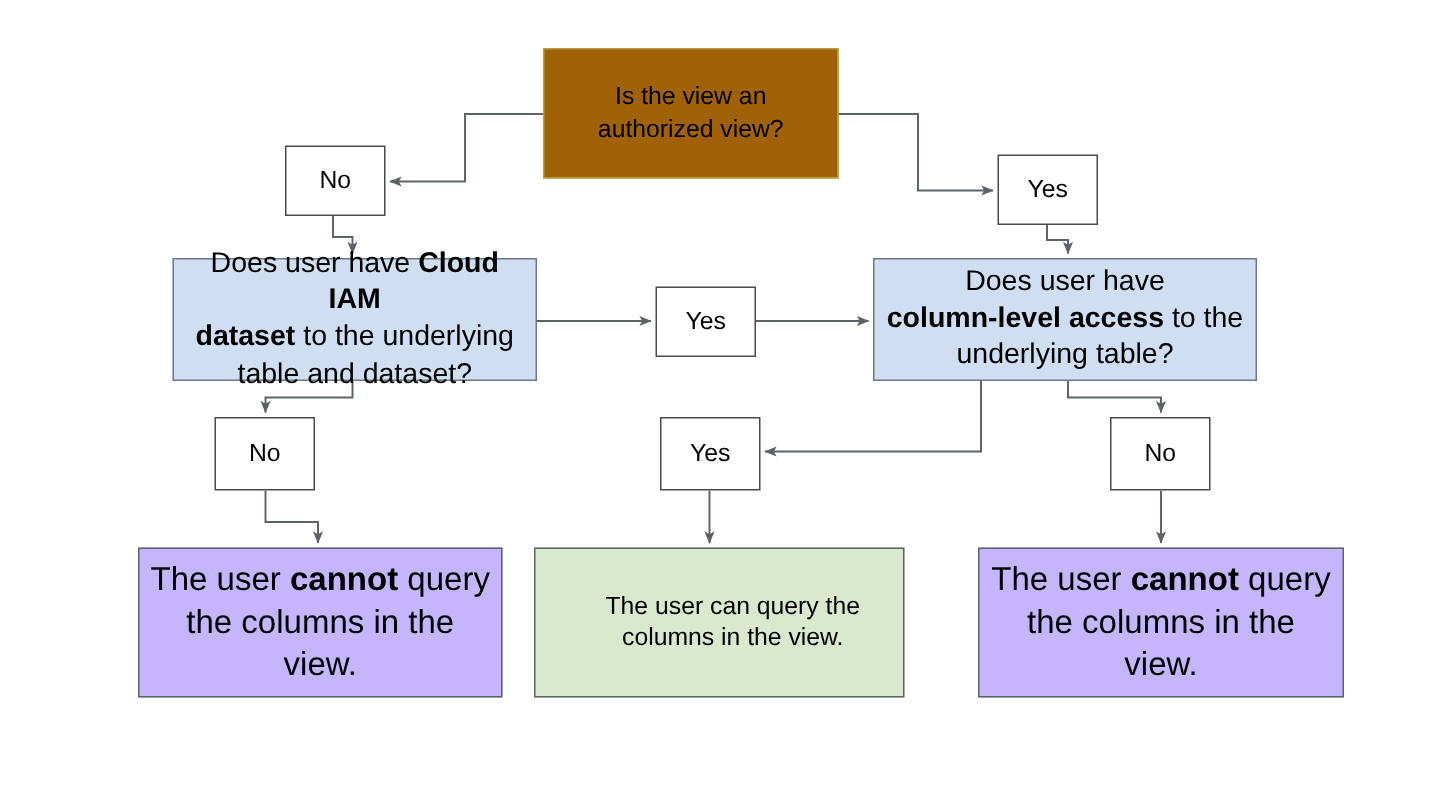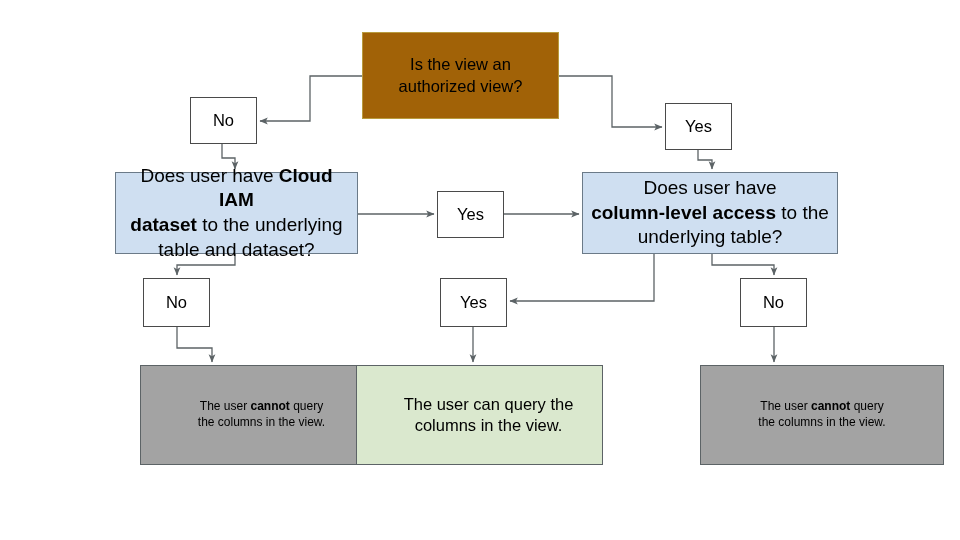--- a/index.html
+++ b/index.html
@@ -50,24 +50,23 @@
     background: #CFDFF1;
     border: 1px solid #6B7A88;
     font-size: 19px;
   }
   .branch {
     background: #FFFFFF;
     border: 1px solid #4A4A4A;
     font-size: 16.5px;
   }
   .result-gray {
-    background: #a3a3a3;
+    background: #c4b5fd;
     border: 1px solid #5C6366;
-    font-size: 12px;
-    margin-left: 48px;
+    font-size: 22px;
   }
   .result-green {
     background: #DAE8CE;
     border: 1px solid #5C6366;
     font-size: 16.5px;
     padding-left: 18px;
   }
   .node b {
     font-weight: bold;
   }

